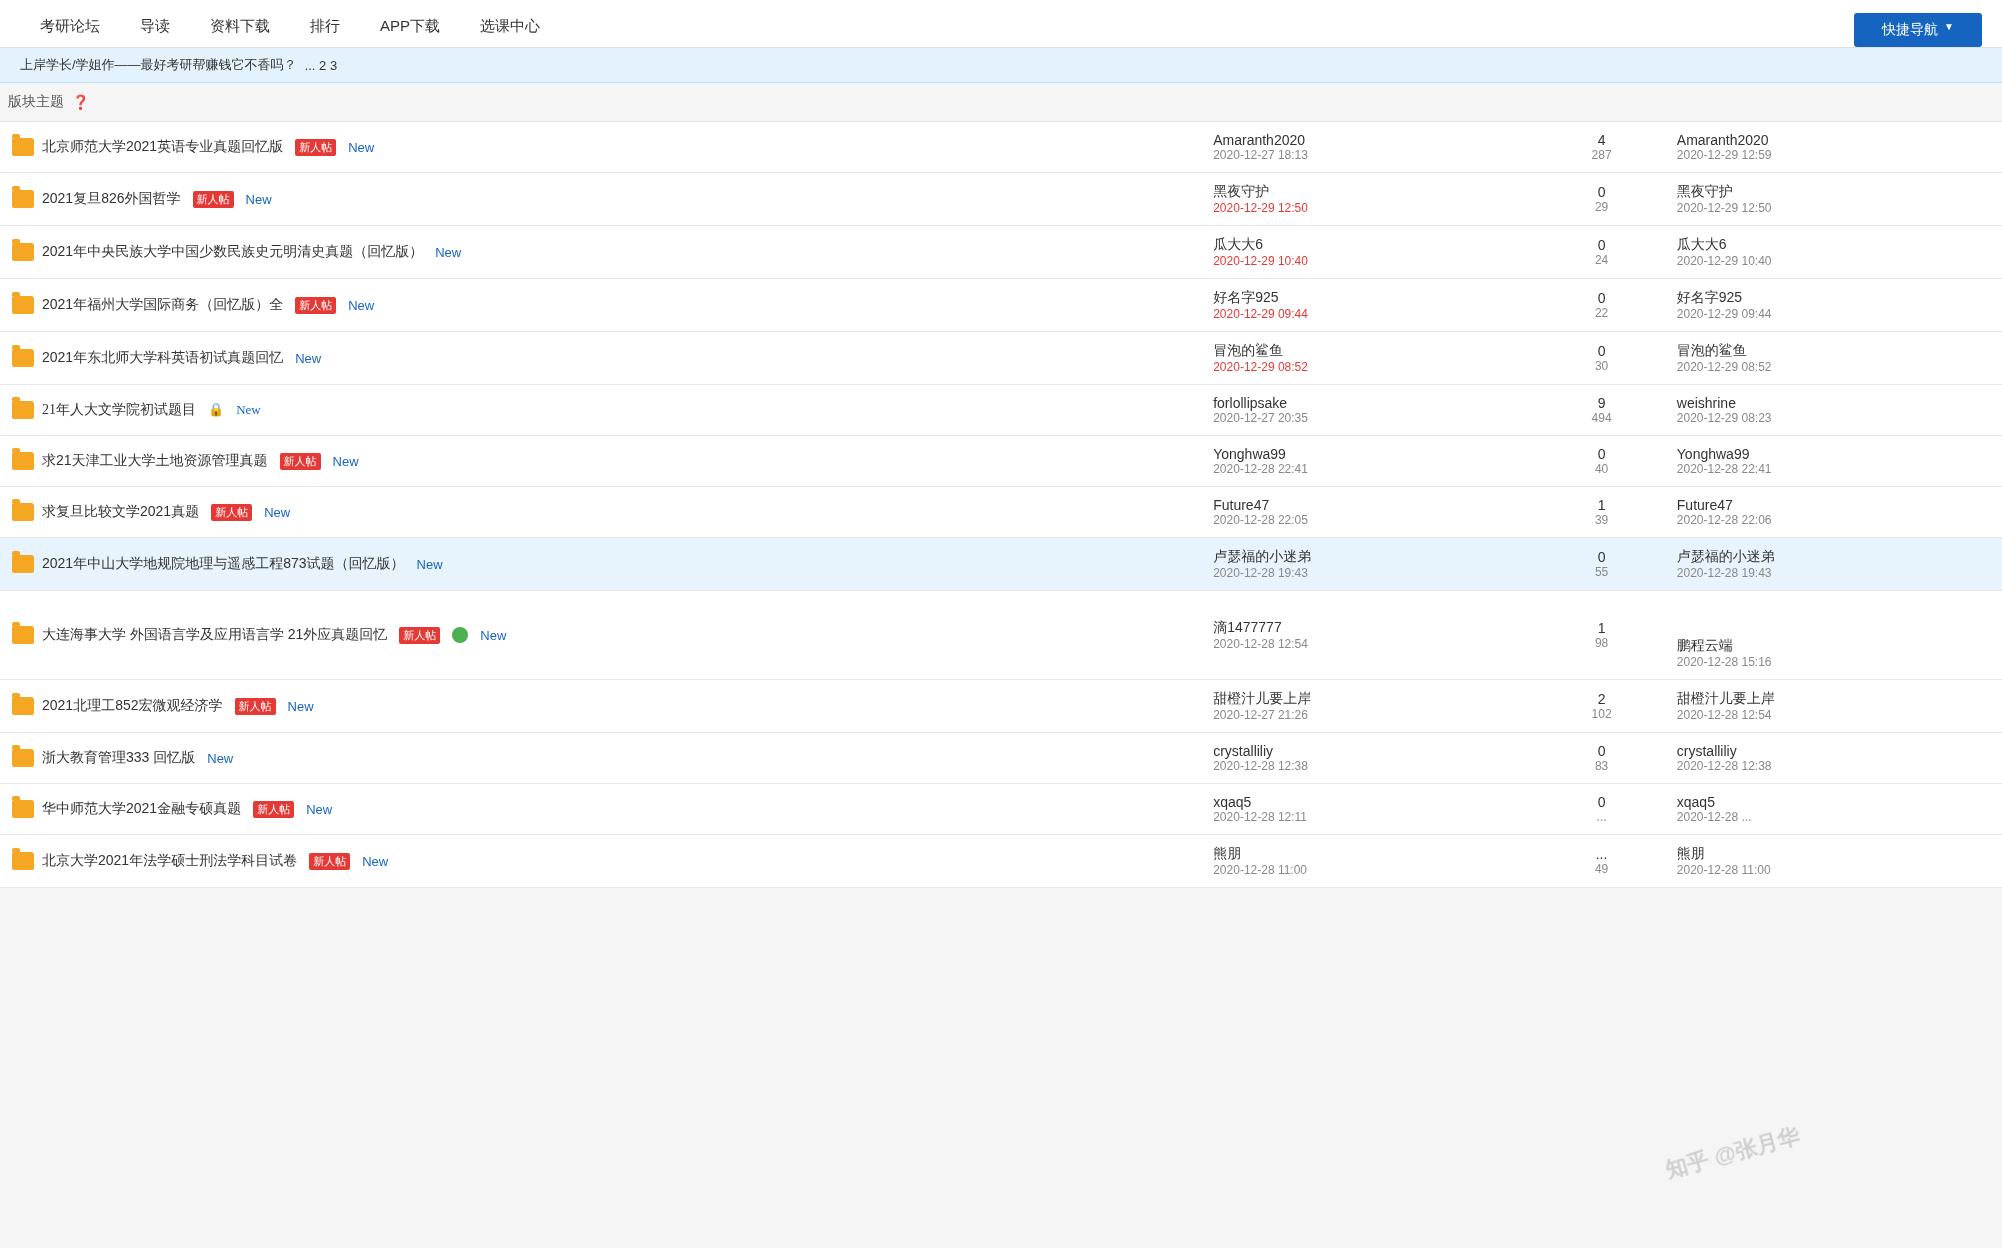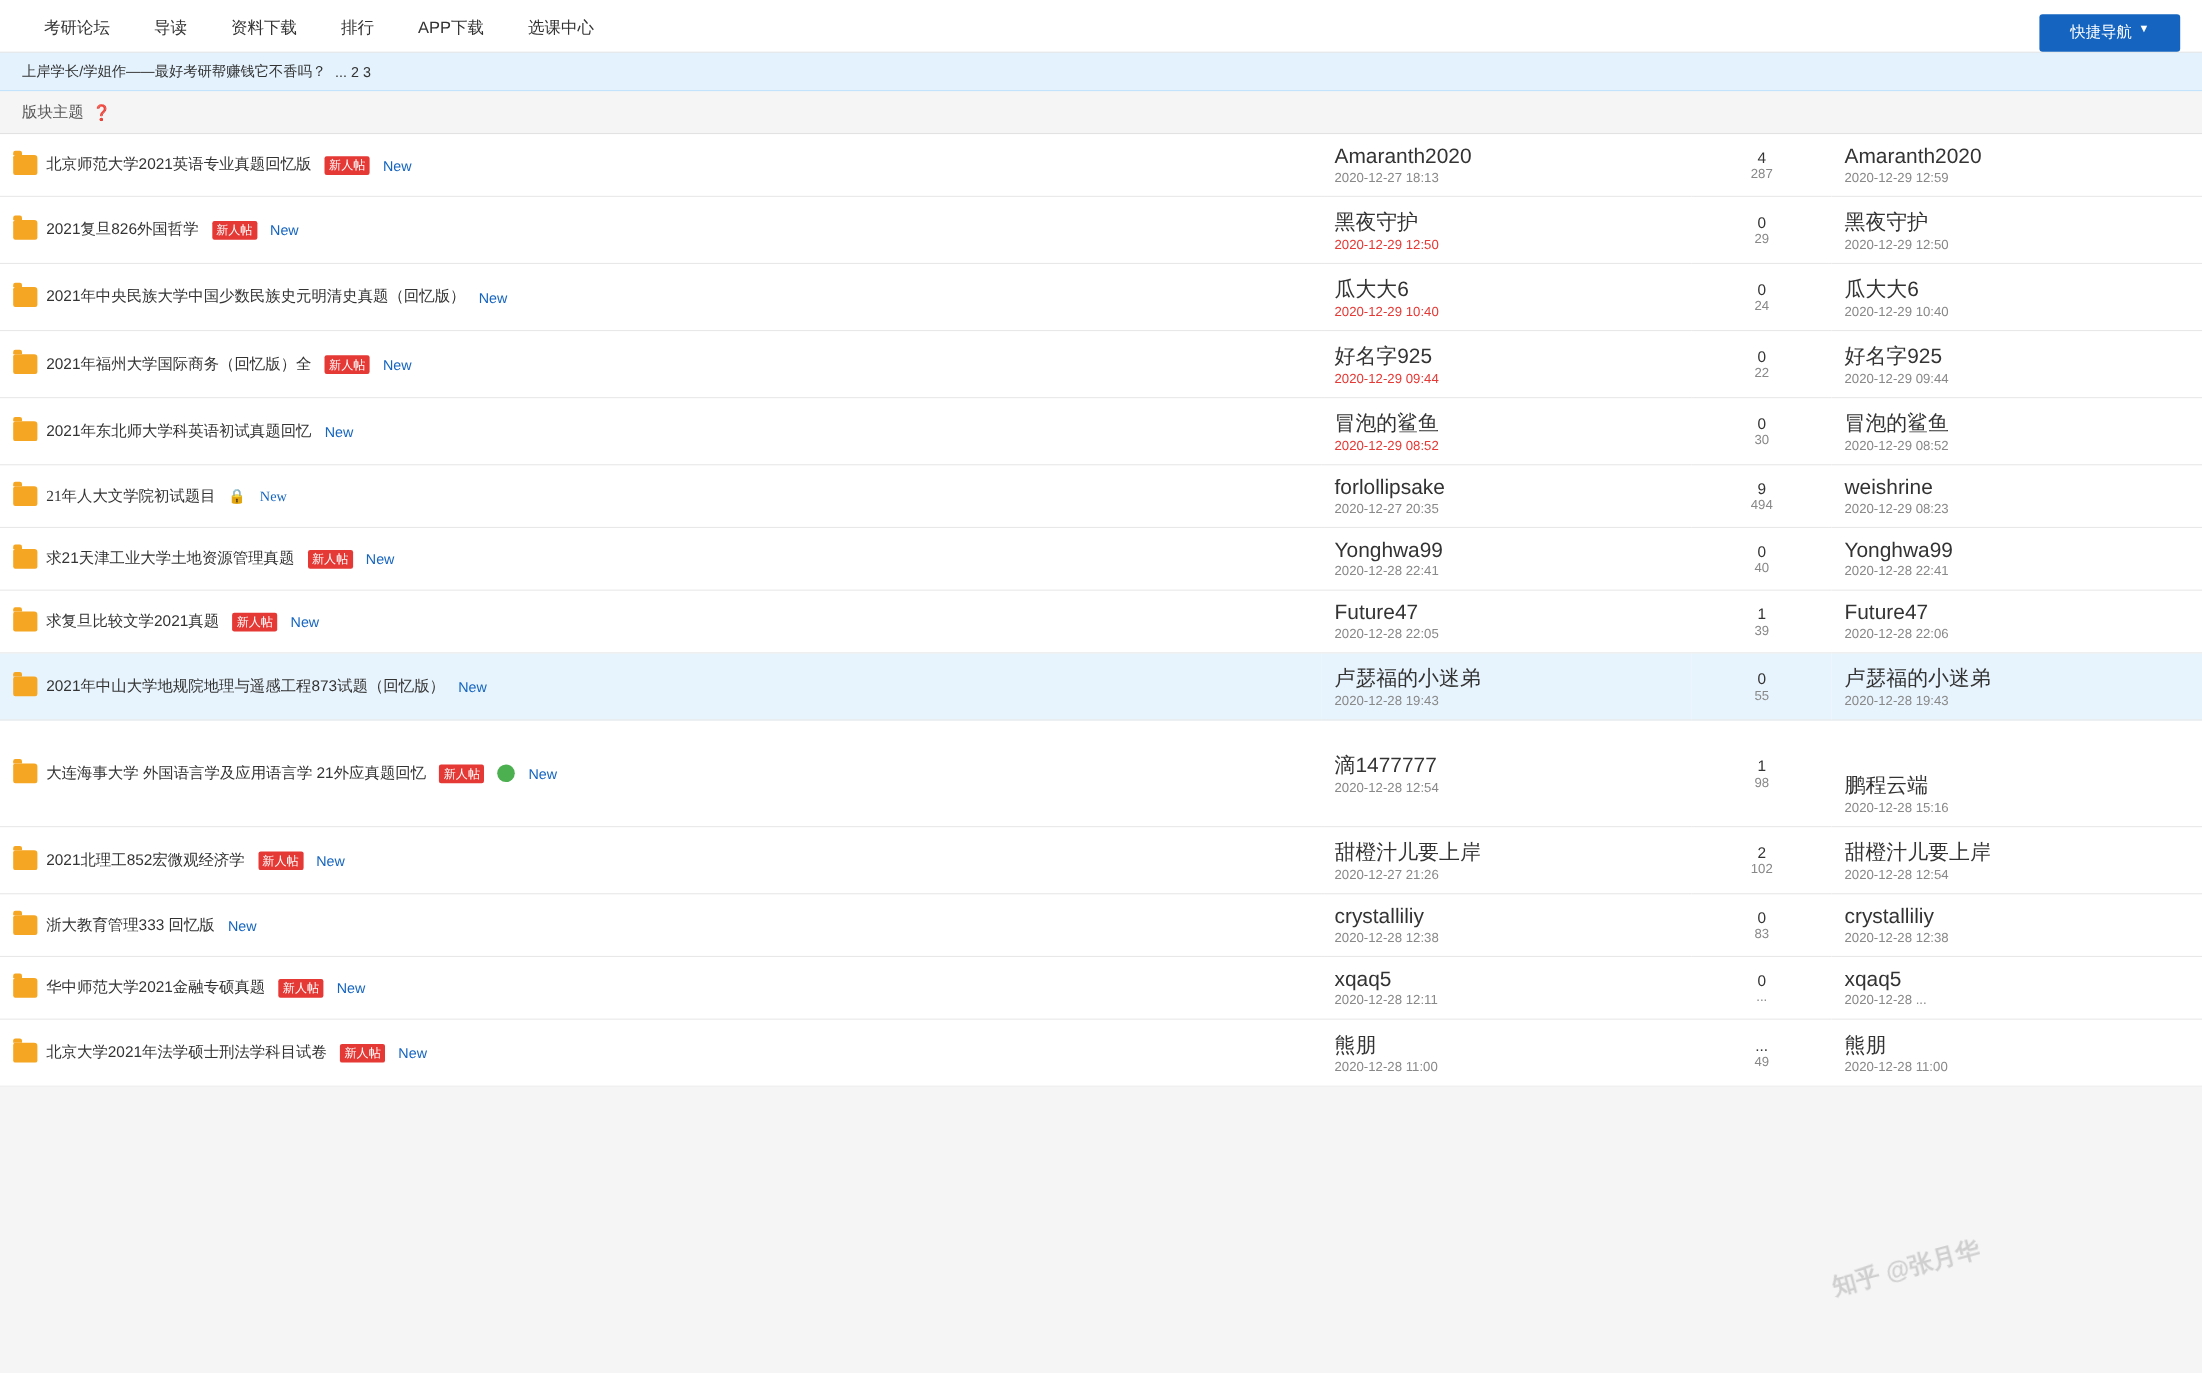--- a/index.html
+++ b/index.html
@@ -24,21 +24,21 @@
 
     
     .top-banner {
       background: #e3f2fd; padding: 8px 20px; font-size: 13px;
       color: #333; display: flex; align-items: center; gap: 8px;
       border-bottom: 1px solid #bbdefb;
     }
 
     
     .section-header {
-      background: #f5f5f5; padding: 10px 20px;
+      background: #f5f5f5; padding: 10px 8px;
       display: flex; align-items: center; gap: 8px;
       border-bottom: 1px solid #e0e0e0;
       font-size: 14px; color: #555;
     }
 
     
     .forum-table { width: 100%; border-collapse: collapse; background: #fff; }
     .forum-table tr { border-bottom: 1px solid #e8e8e8; }
     .forum-table tr.highlighted { background: #e8f4fd; }
     .forum-table td { padding: 10px 12px; vertical-align: middle; }
@@ -46,21 +46,21 @@
     
     .topic-cell { display: flex; align-items: center; gap: 8px; }
     .folder-icon { width: 22px; height: 18px; background: #f5a623; border-radius: 2px 3px 2px 2px; flex-shrink: 0; position: relative; }
     .folder-icon::before { content: ''; position: absolute; top: -4px; left: 0; width: 8px; height: 4px; background: #f5a623; border-radius: 2px 2px 0 0; }
     .topic-title { font-size: 14px; color: #333; }
     .badge-new-user { background: #e53935; color: #fff; font-size: 11px; padding: 1px 4px; border-radius: 2px; margin-left: 4px; }
     .badge-new { color: #1565c0; font-size: 13px; margin-left: 4px; }
 
     
     .meta-cell { min-width: 160px; }
-    .meta-name { color: #333; font-size: 19px; }
+    .meta-name { color: #333; font-size: 14px; }
     .meta-time { color: #e53935; font-size: 12px; }
     .meta-time-normal { color: #888; font-size: 12px; }
 
     
     .count-cell { text-align: center; min-width: 60px; }
     .count-num { font-size: 14px; color: #333; }
     .count-sub { font-size: 12px; color: #888; }
 
     
     .last-cell { min-width: 160px; }

